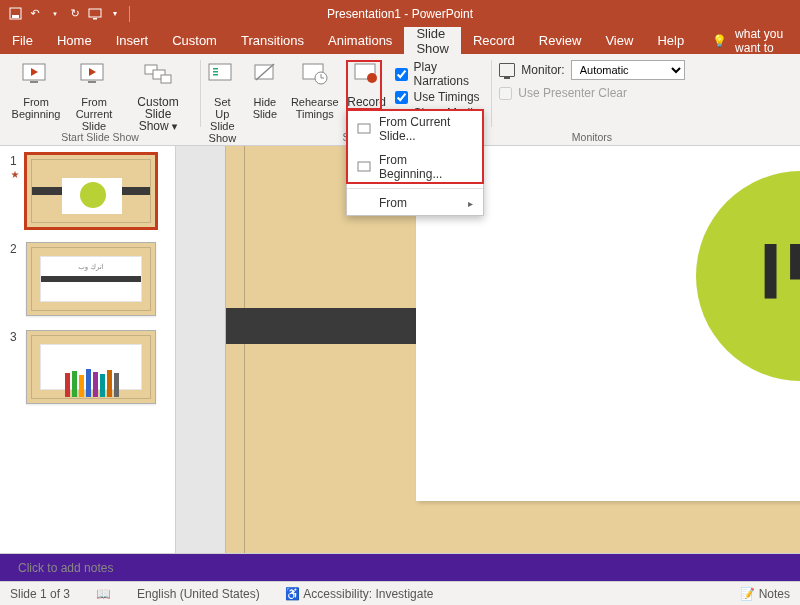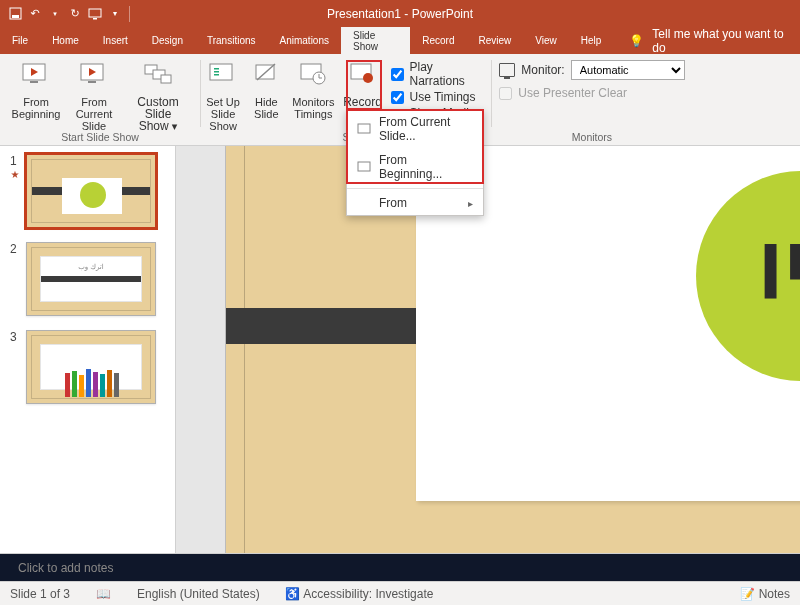--- a/index.html
+++ b/index.html
@@ -3,21 +3,21 @@
 <meta charset="utf-8">
 <style>
 *{margin:0;padding:0;box-sizing:border-box;font-family:"Segoe UI",Arial,sans-serif;font-size:12px;user-select:none}
 body{width:800px;height:605px;overflow:hidden;background:#fff;display:flex;flex-direction:column}
 .titlebar{height:27px;background:#B7472A;color:#fff;display:flex;align-items:center;position:relative}
 .qat{display:flex;align-items:center;gap:2px;padding-left:6px}
 .qat-btn{width:18px;height:18px;display:flex;align-items:center;justify-content:center;color:#fff;font-size:11px}
 .qat-sep{width:1px;height:16px;background:rgba(255,255,255,.4);margin:0 3px}
 .title{position:absolute;left:50%;transform:translateX(-50%);font-size:12px}
 .tabs{height:27px;background:#B7472A;display:flex;align-items:stretch;color:#fff}
-.tab{padding:0 12px;display:flex;align-items:center;cursor:pointer;font-size:10px}
+.tab{padding:0 12px;display:flex;align-items:center;cursor:pointer;font-size:13px}
 .tab.active{background:#f3f2f1;color:#333}
 .tell-me{margin-left:auto;display:flex;align-items:center;padding:0 16px;gap:8px;font-size:12px}
 .ribbon{height:92px;background:#f3f2f1;border-bottom:1px solid #d0d0d0;display:flex;align-items:stretch;position:relative}
 .group{display:flex;flex-direction:column;align-items:center;padding:4px 6px 2px;position:relative}
 .group-sep{width:1px;background:#d8d6d4;margin:6px 0 18px}
 .group-label{position:absolute;bottom:2px;left:0;right:0;text-align:center;font-size:10.5px;color:#666}
 .group-body{display:flex;gap:2px;flex:1}
 .big-btn{display:flex;flex-direction:column;align-items:center;justify-content:flex-start;padding:2px 4px;width:56px;cursor:pointer;text-align:center;gap:8px}
 .big-btn .icon{width:32px;height:28px;display:flex;align-items:center;justify-content:center}
 .big-btn .lbl{font-size:11px;line-height:12px;color:#333}
@@ -39,21 +39,21 @@
 .thumb{width:130px;height:74px;border:1px solid #b0b0b0;background:#E8CF9A;position:relative;box-shadow:0 1px 2px rgba(0,0,0,.1)}
 .thumb.selected{outline:3px solid #C43E1C;outline-offset:-1px}
 .thumb-inner{position:absolute;inset:4px;border:1px solid rgba(0,0,0,.15);background:#E8CF9A}
 .slide-area{flex:1;position:relative;overflow:hidden}
 .slide-canvas{position:absolute;left:50px;top:-105px;width:760px;height:570px;background:#E8CF9A;box-shadow:0 0 0 1px #bbb}
 .slide-frame{position:absolute;inset:18px;border:1px solid rgba(0,0,0,.2)}
 .slide-strip{position:absolute;left:0;right:0;top:50%;transform:translateY(-50%);height:36px;background:#3a3a3a}
 .white-box{position:absolute;left:190px;top:100px;width:530px;height:360px;background:#fff;box-shadow:2px 2px 4px rgba(0,0,0,.15)}
 .logo-circle{position:absolute;right:40px;top:30px;width:210px;height:210px;border-radius:50%;background:#B8D135;display:flex;align-items:center;justify-content:center}
 .logo-glyph{font-size:90px;font-weight:700;color:#2c2c2c;font-family:Tahoma,sans-serif;margin-top:-15px}
-.notes{height:28px;background:#0f172a;border-top:1px solid #d0d0d0;display:flex;align-items:center;padding:0 18px;color:#8a8886;font-size:12px}
+.notes{height:28px;background:#4c1d95;border-top:1px solid #d0d0d0;display:flex;align-items:center;padding:0 18px;color:#8a8886;font-size:12px}
 .status{height:24px;background:#f3f2f1;border-top:1px solid #d0d0d0;display:flex;align-items:center;padding:0 10px;gap:26px;color:#555;font-size:11.5px}
 .status .right{margin-left:auto;display:flex;align-items:center;gap:12px}
 svg{display:block}
 .mon-icon{width:16px;height:14px;border:1.2px solid #555;border-radius:1px;position:relative}
 .mon-icon::after{content:"";position:absolute;bottom:-3px;left:4px;right:4px;height:2px;background:#555}
 .star{color:#B7472A;font-size:10px;line-height:10px}
 .thumb2-inner{position:absolute;inset:8px;background:#fff;border:1px solid rgba(0,0,0,.1)}
 .thumb3-bars{position:absolute;left:24px;top:22px;display:flex;gap:2px;align-items:flex-end;height:30px}
 .thumb3-bars span{width:5px}
 </style>
@@ -80,21 +80,21 @@
     <span class="qat-btn" style="font-size:8px">▾</span>
     <span class="qat-sep"></span>
   </div>
   <div class="title">Presentation1 - PowerPoint</div>
 </div>
 
 <div class="tabs">
   <div class="tab">File</div>
   <div class="tab">Home</div>
   <div class="tab">Insert</div>
-  <div class="tab">Design</div>
+  <div class="tab">Custom</div>
   <div class="tab">Transitions</div>
   <div class="tab">Animations</div>
   <div class="tab active">Slide Show</div>
   <div class="tab">Record</div>
   <div class="tab">Review</div>
   <div class="tab">View</div>
   <div class="tab">Help</div>
   <div class="tell-me">
     <span>💡</span>
     <span>Tell me what you want to do</span>
@@ -163,21 +163,21 @@
       </div>
       <div class="big-btn">
         <span class="icon">
             <svg width="28" height="24">
               <rect x="2" y="2" width="20" height="15" fill="#fff" stroke="#888"></rect>
               <circle cx="20" cy="16" r="6" fill="#fff" stroke="#888"></circle>
               <line x1="20" y1="16" x2="20" y2="12" stroke="#888"></line>
               <line x1="20" y1="16" x2="23" y2="16" stroke="#888"></line>
             </svg>
           </span>
-        <span class="lbl">Monitors Timings</span>
+        <span class="lbl">Rehearse Timings</span>
       </div>
       <div class="big-btn" style="width:44px">
         <span class="icon">
             <svg width="28" height="24">
               <rect x="2" y="2" width="20" height="15" fill="#fff" stroke="#888"></rect>
               <circle cx="19" cy="16" r="5" fill="#C43E1C"></circle>
             </svg>
           </span>
         <span class="lbl"><span>Record</span><br>▾</span>
       </div>

